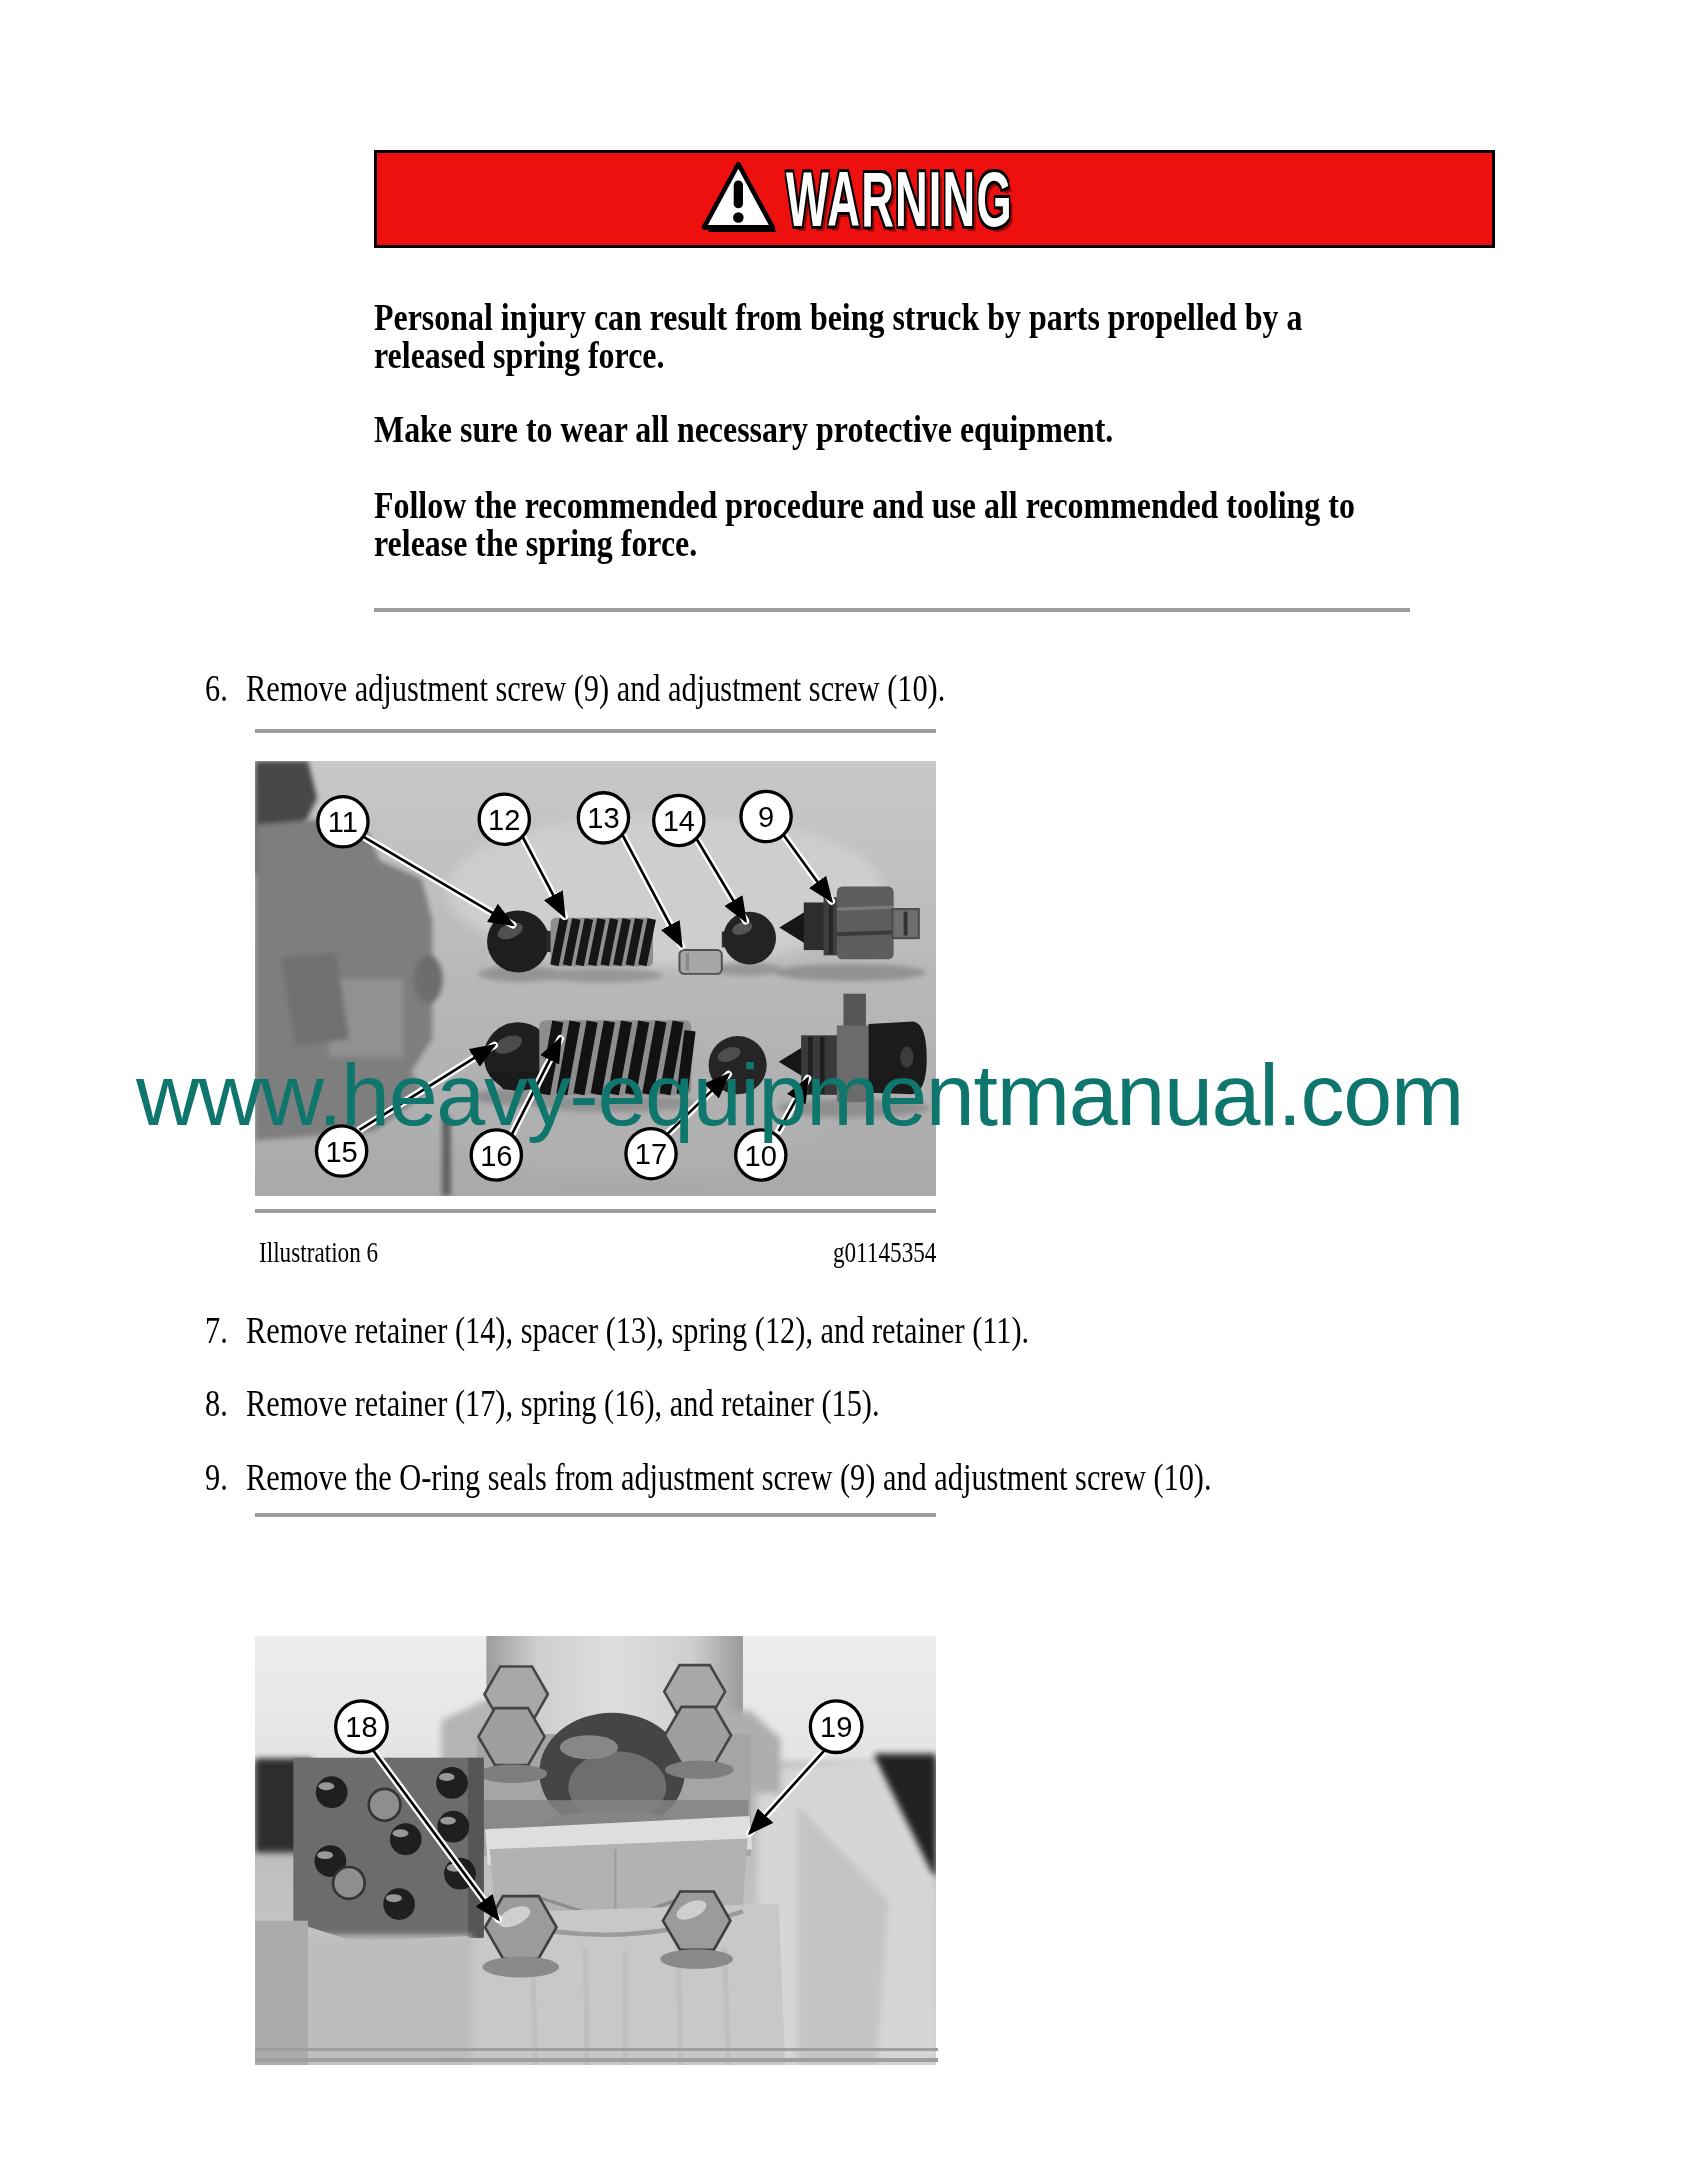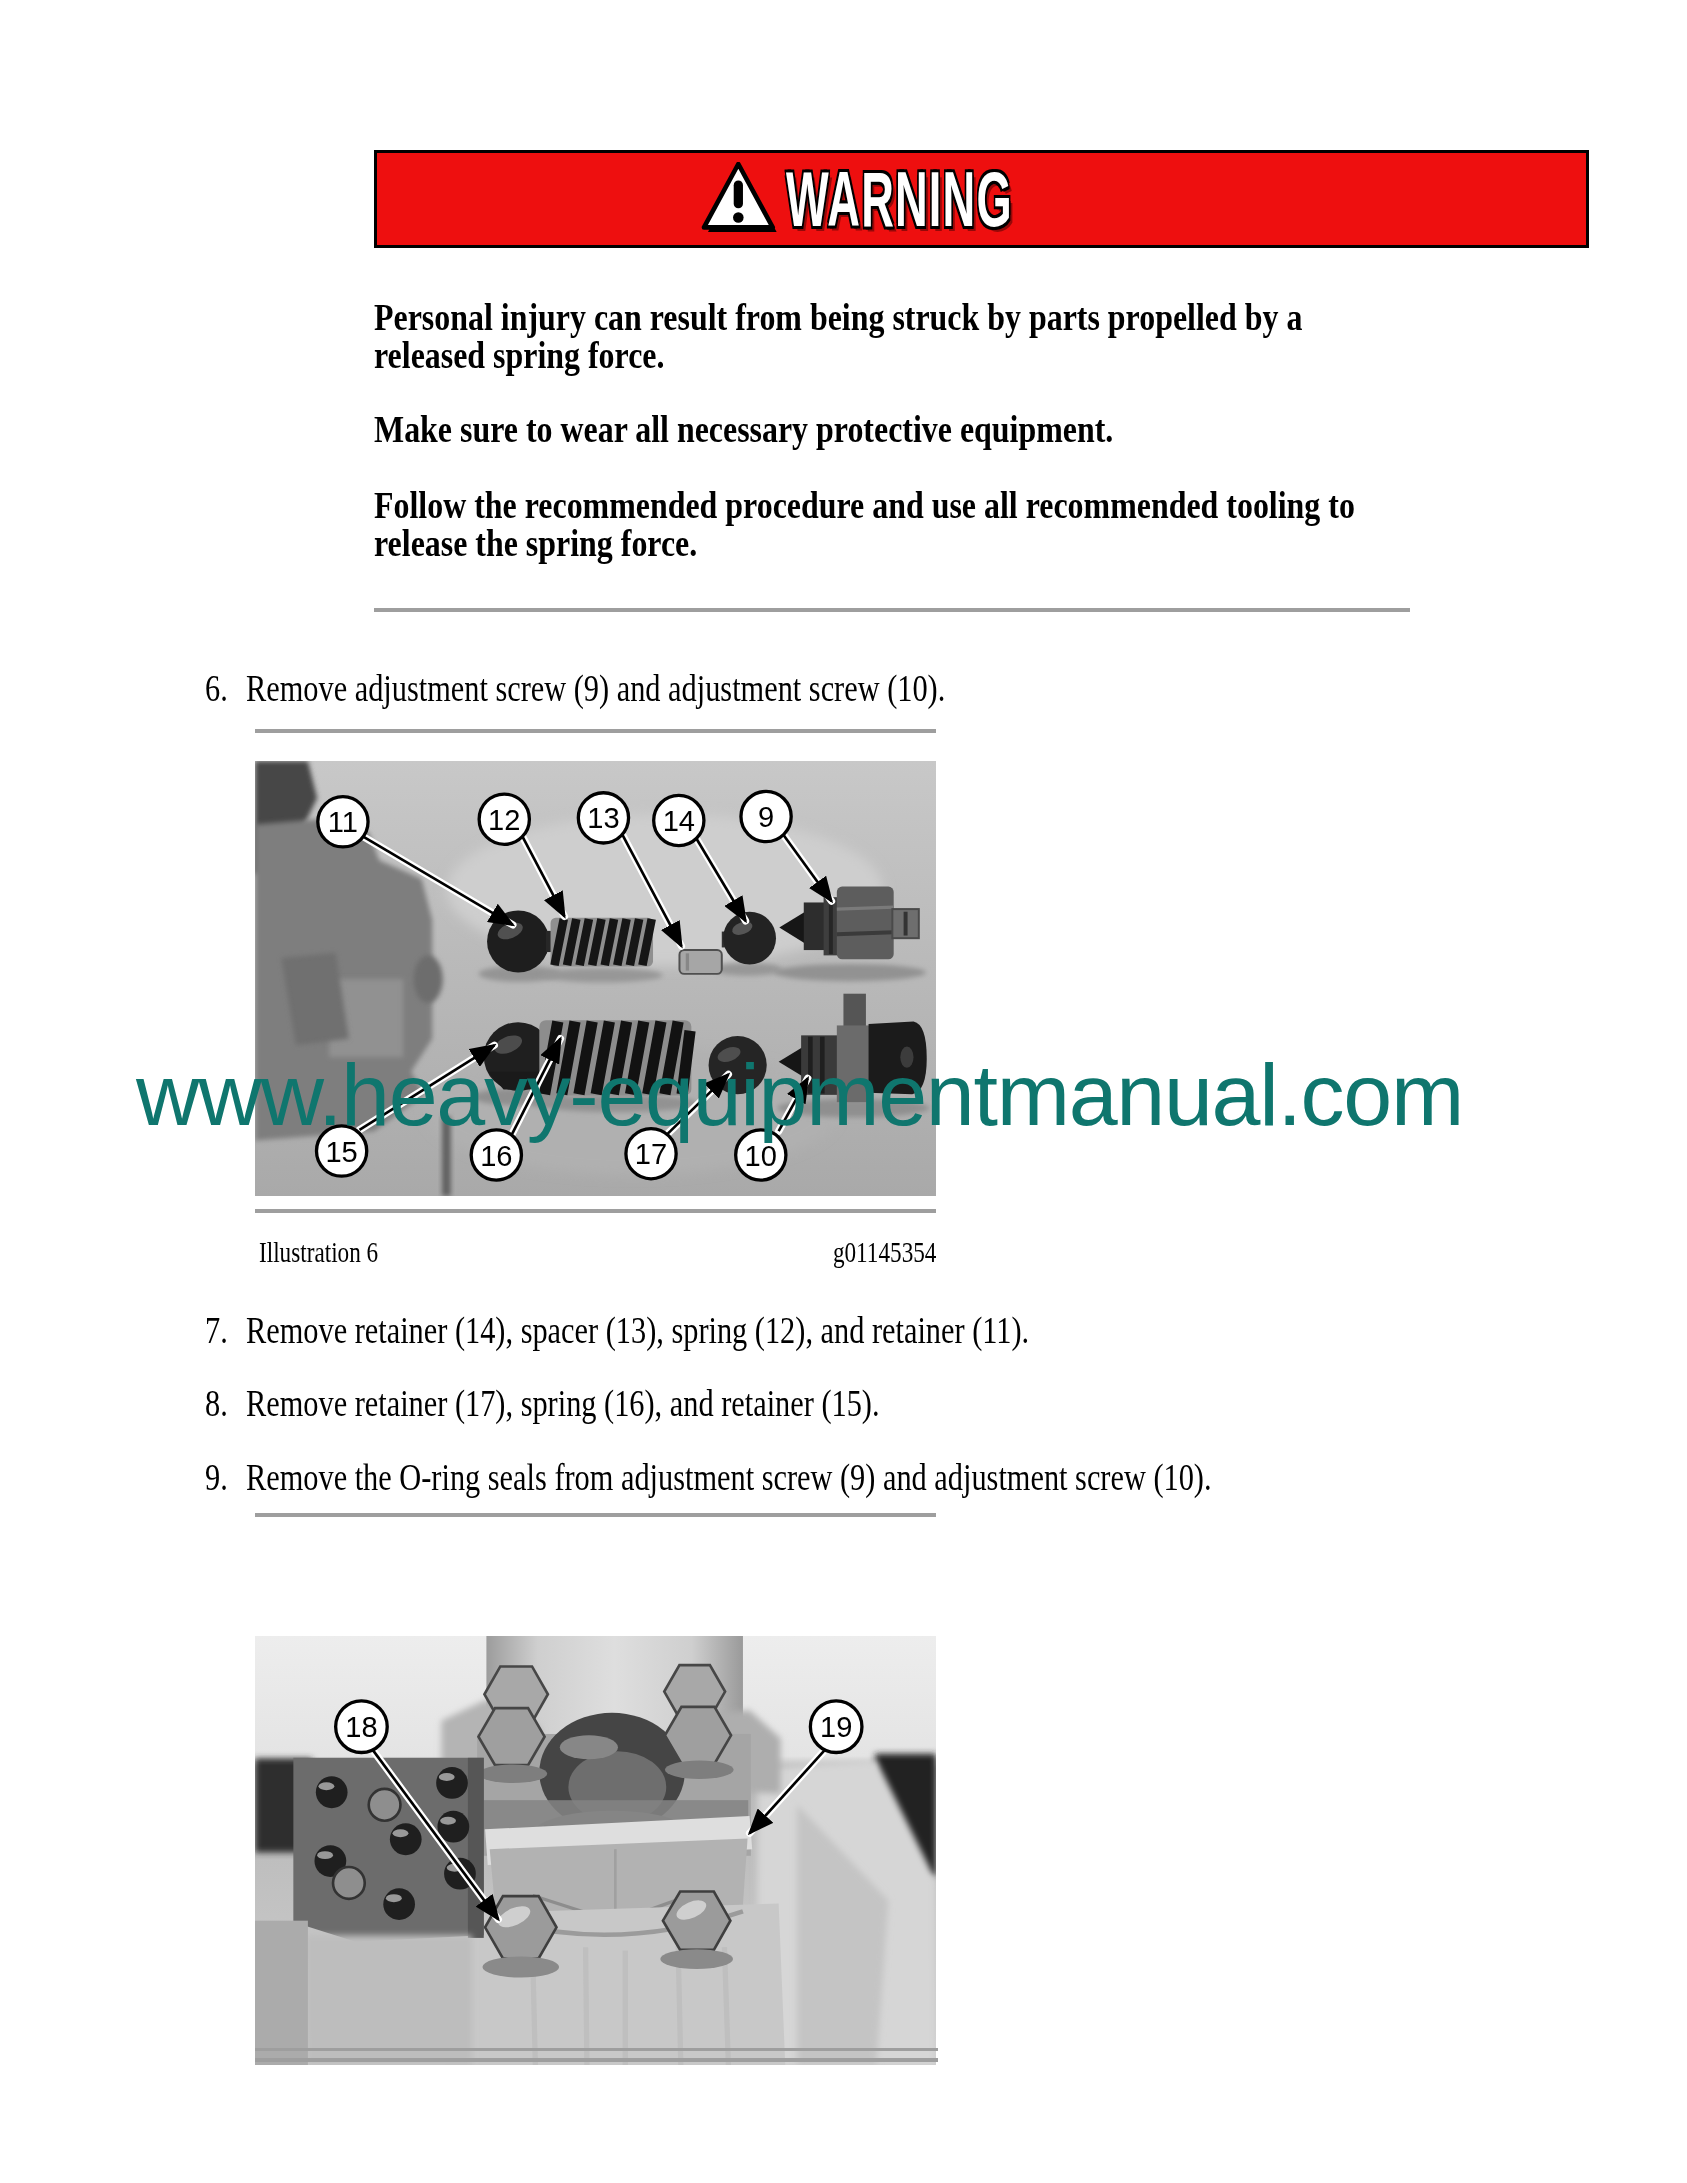--- a/index.html
+++ b/index.html
@@ -1,20 +1,20 @@
 <!DOCTYPE html>
 <html style="font-size:10.6px"><head>
 <meta charset="utf-8">
 <style>
   html,body{margin:0;padding:0;background:#888;}
   .page{position:relative;width:1687px;height:2183px;background:#ffffff;
         font-family:"Liberation Serif",serif;color:#000;overflow:hidden;}
 
   
-  .banner{position:absolute;left:374px;top:150px;width:1215px;height:98px;
+  .banner{position:absolute;left:374px;top:150px;width:1121px;height:98px;
           background:#ee0f0f;border:3.3px solid #000;box-sizing:border-box;}
   .banner-label{position:absolute;left:409px;top:6.6px;
           font-family:"Liberation Sans",sans-serif;font-weight:bold;font-size:78px;
           line-height:78px;color:#fff;letter-spacing:2px;white-space:nowrap;
           transform:scaleX(.58);transform-origin:left top;
           -webkit-text-stroke:4px #000;paint-order:stroke fill;
           text-shadow:-2.6px -2.6px 0 #000,2.6px -2.6px 0 #000,-2.6px 2.6px 0 #000,2.6px 2.6px 0 #000,6px 5.3px 0 rgba(40,0,0,.45);}
   .tri-icon{position:absolute;left:323px;top:9.3px;}
 
   

